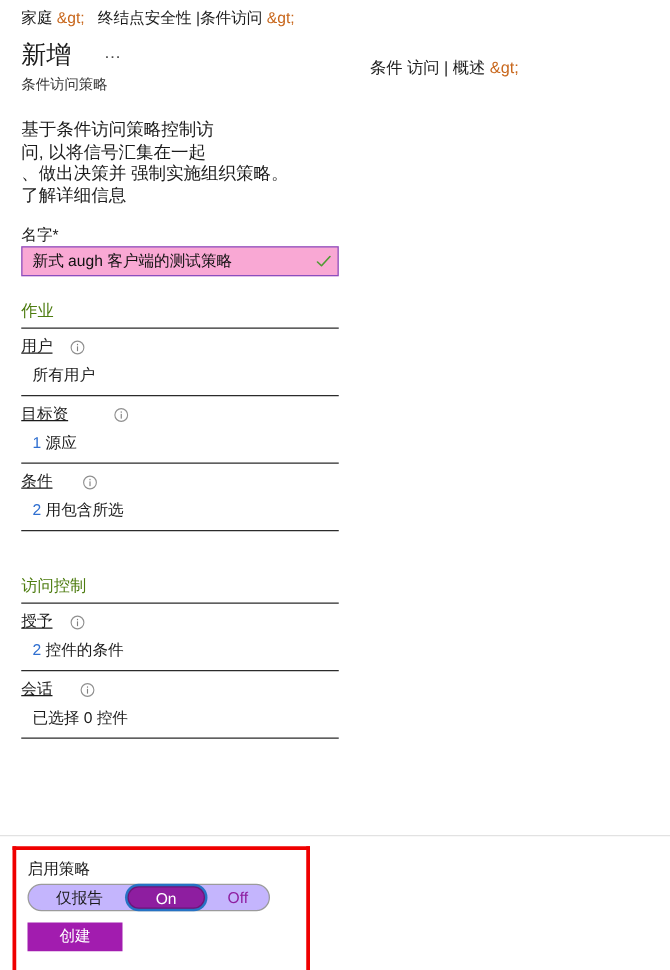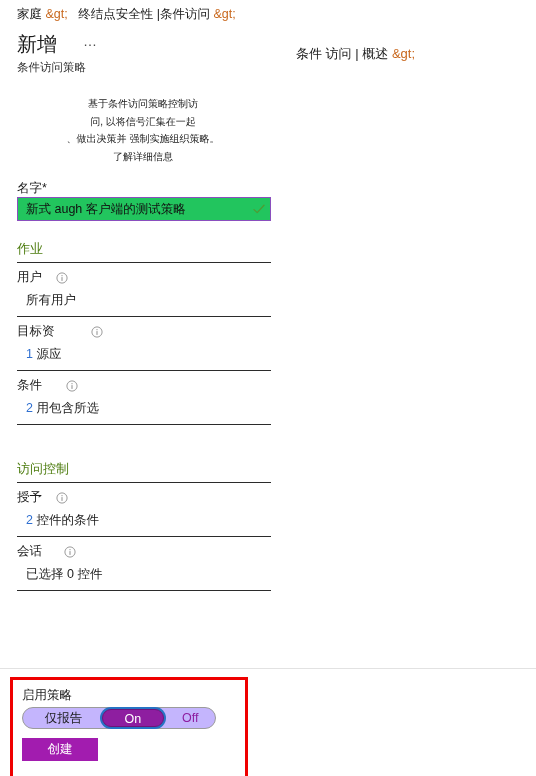--- a/index.html
+++ b/index.html
@@ -81,24 +81,23 @@
     font-size: 11.5px;
     color: #333333;
   }
 
   
   .desc {
     position: absolute;
     top: 95px;
     left: 17px;
     width: 252px;
-    font-size: 10px;
+    font-size: 14px;
     line-height: 17.5px;
     color: #1b1b1b;
-    text-align: center;
   }
   .desc .lnk {
     color: #1b1b1b;
     text-decoration: none;
     cursor: pointer;
   }
 
   
   .field-label {
     position: absolute;
@@ -111,21 +110,21 @@
     color: #1b1b1b;
   }
   .name-input {
     position: absolute;
     left: 17px;
     top: 197px;
     width: 254px;
     height: 24px;
     box-sizing: border-box;
     border: 1px solid #8a4fbe;
-    background: #22c55e;
+    background: #f9a8d4;
     display: flex;
     align-items: center;
     padding: 0 4px 0 8px;
   }
   .name-input .val {
     font-size: 12.5px;
     color: #111111;
     flex: 1;
     white-space: nowrap;
     overflow: hidden;
@@ -155,20 +154,21 @@
   }
   .rule-soft {
     border-top: 1px solid #2b2b2b;
   }
   .row-label {
     display: flex;
     align-items: center;
     font-size: 12.5px;
     color: #1b1b1b;
     padding-top: 6px;
+    text-decoration: underline;
   }
   .row-label .lbl-txt { white-space: nowrap; }
   .info-ico {
     margin-left: 14px;
     width: 12px;
     height: 12px;
     flex: 0 0 auto;
     display: block;
   }
   .row-value {

